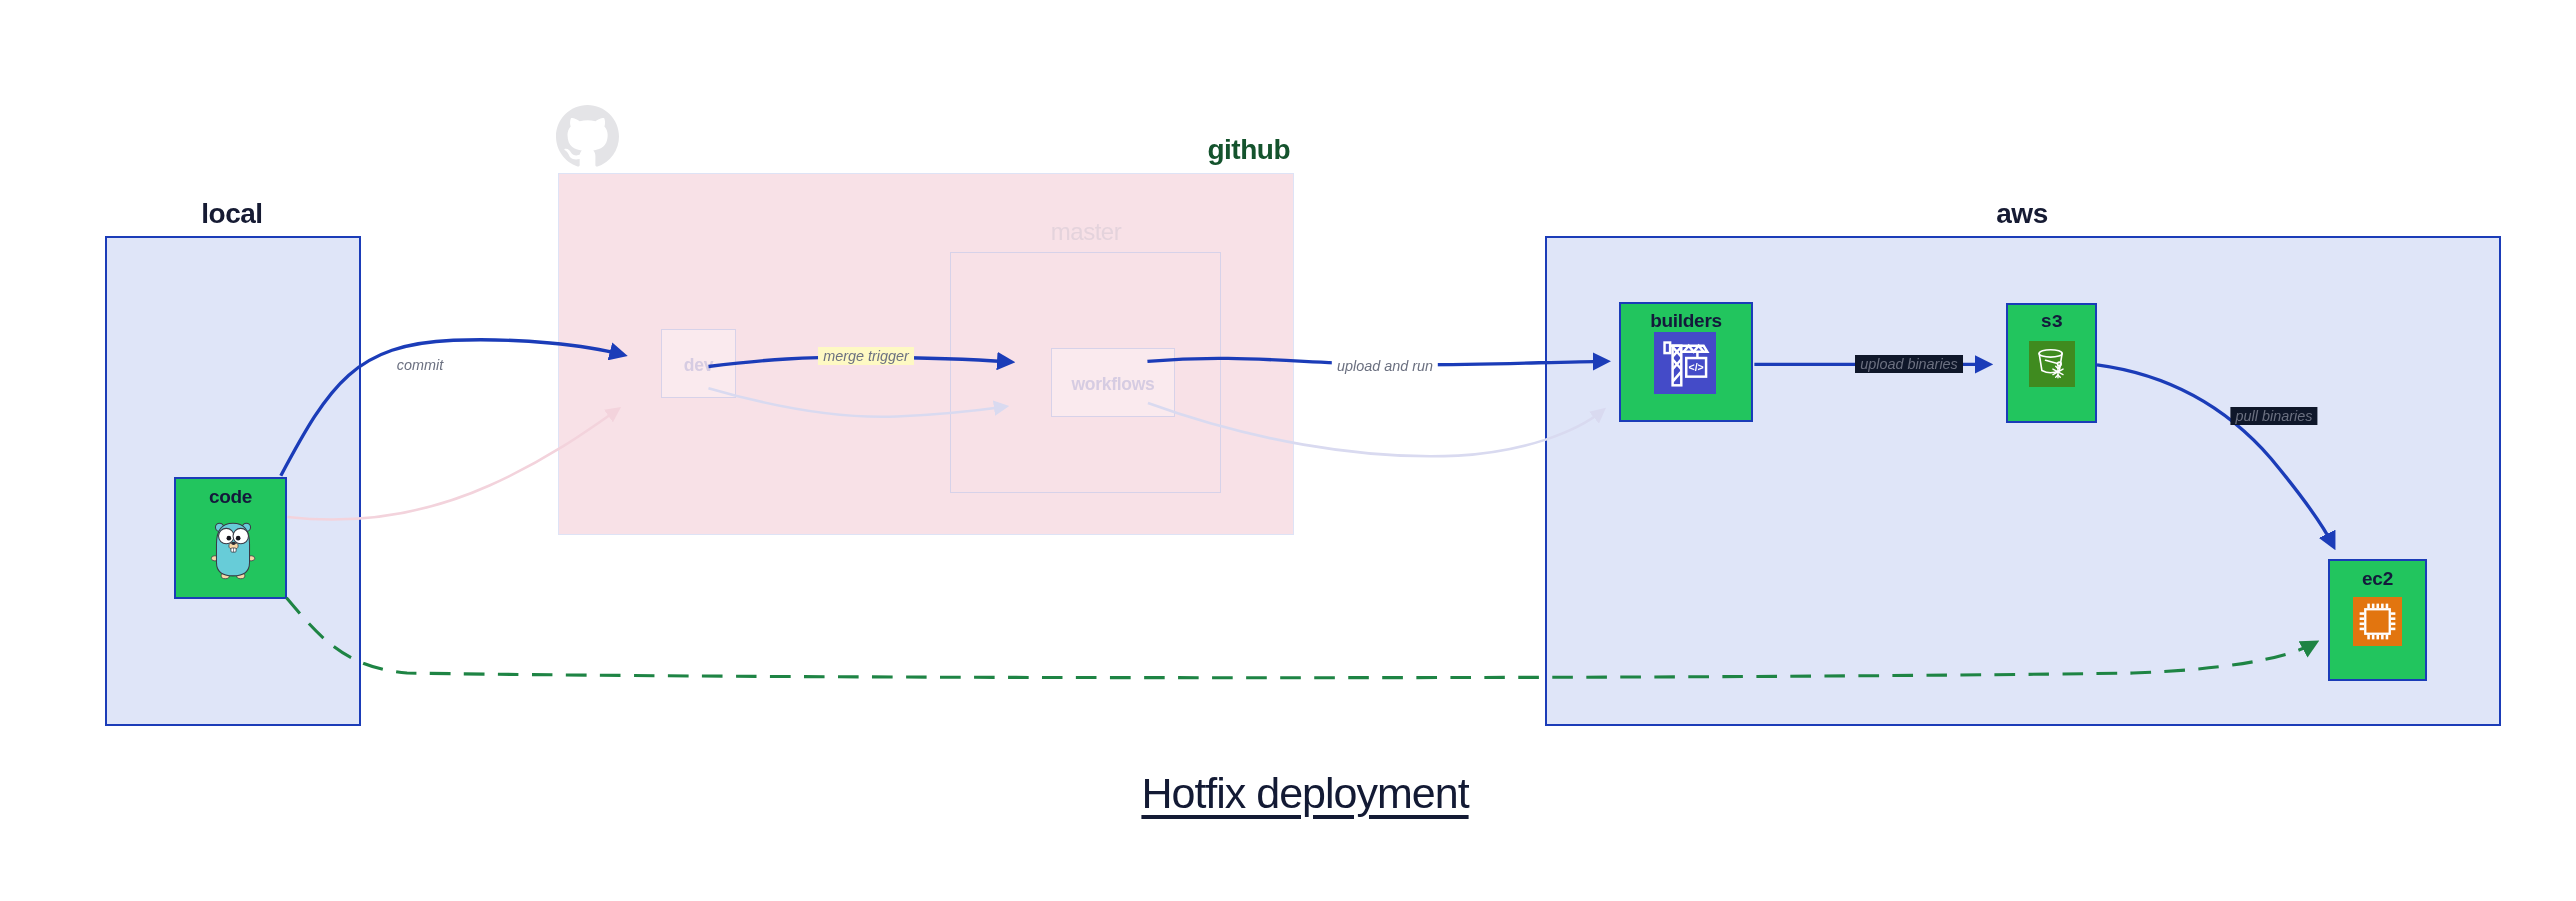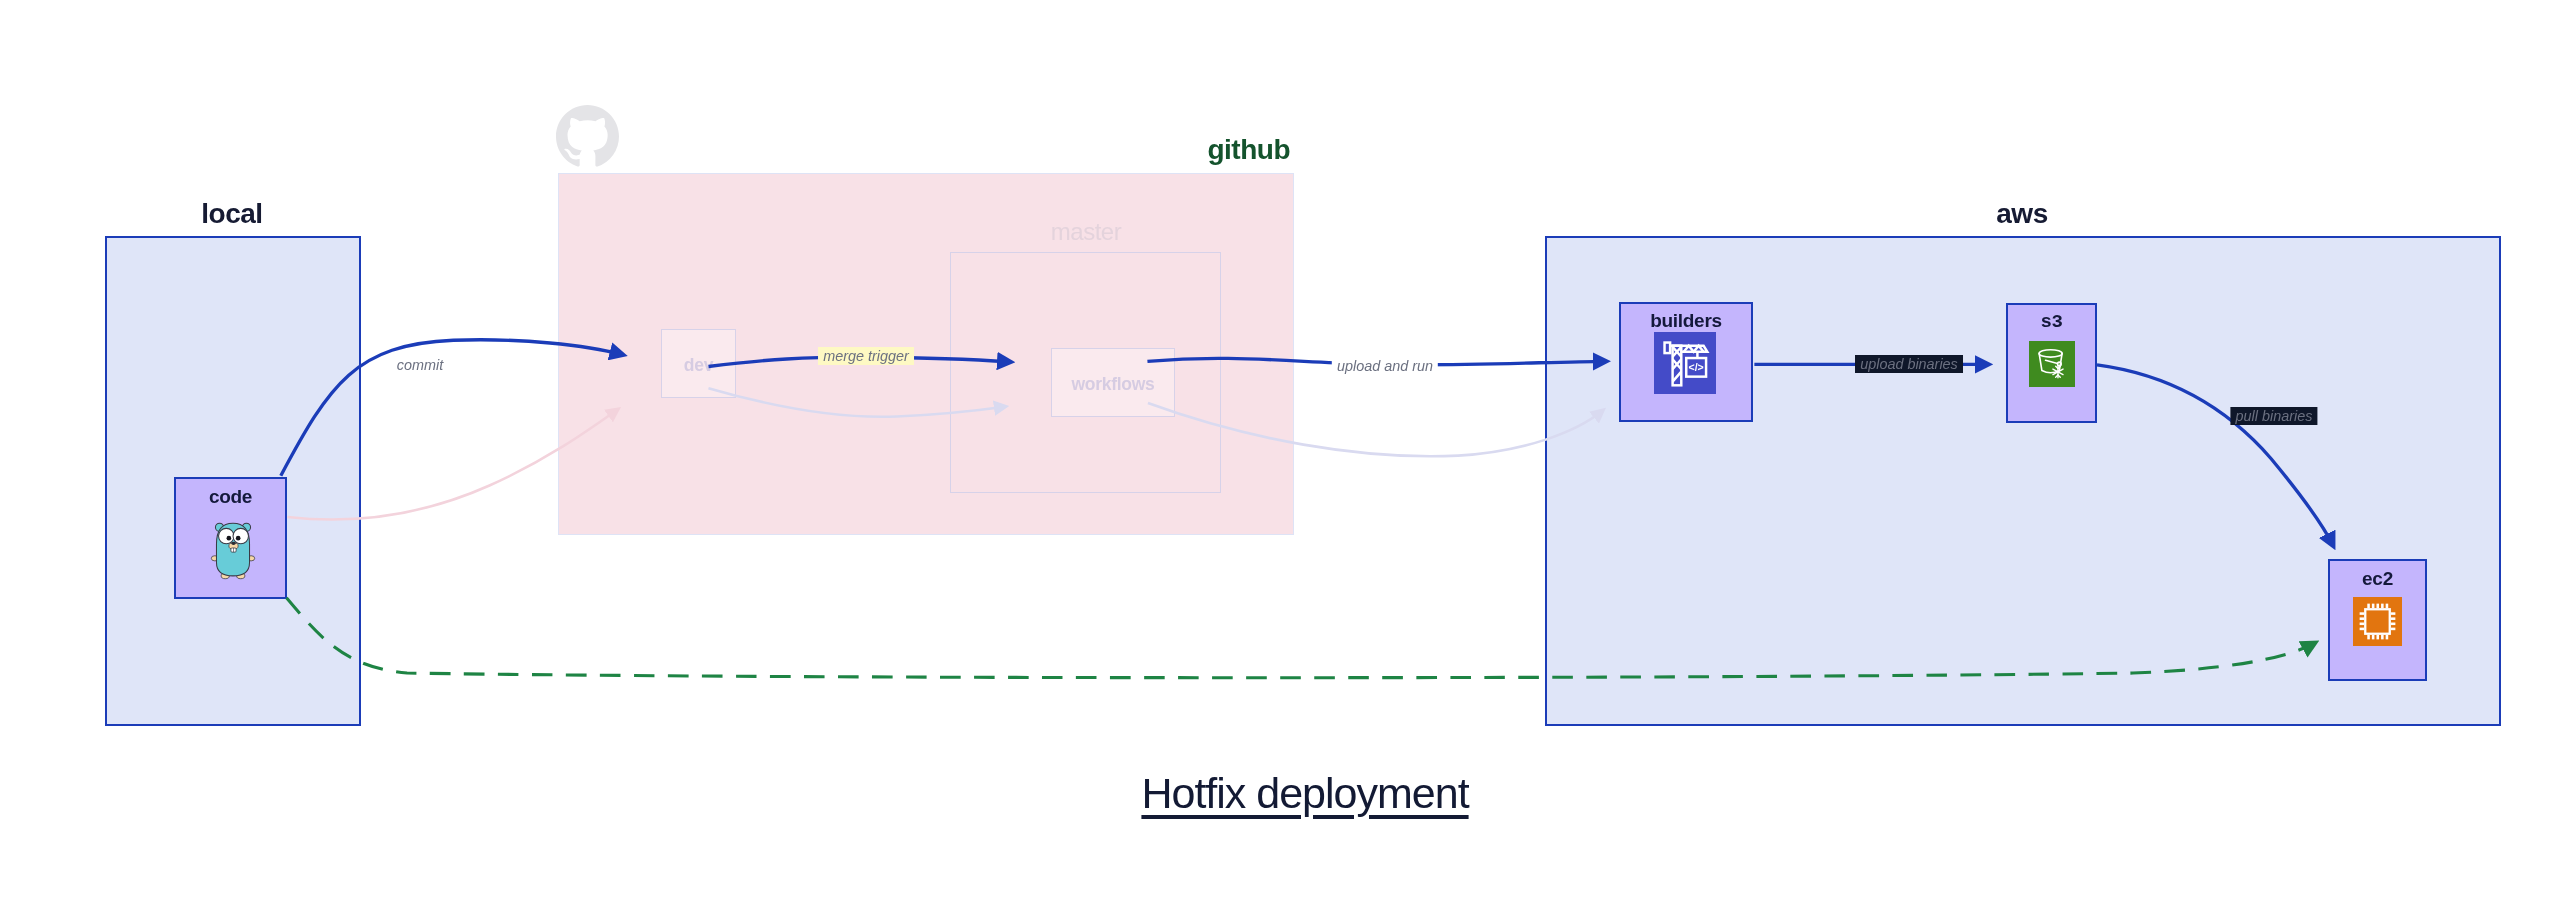--- a/index.html
+++ b/index.html
@@ -36,21 +36,21 @@
     font-size:28px;font-weight:600;color:#14532d;
     letter-spacing:-0.5px;white-space:nowrap;
   }
   .container-label-faded-pink{
     font-size:24px;font-weight:500;color:#e4d3dc;
     letter-spacing:-0.5px;white-space:nowrap;
     transform:translateX(-50%);
   }
   
   .node{
-    background:#c4b5fd;
+    background:#22c55e;
     border:2.6px solid #1b3cb8;
     box-sizing:border-box;
   }
   .node-faded{
     background:rgba(255,255,255,0.30);
     border:1.5px solid #d7d2e9;
     box-sizing:border-box;
     margin-left:28px;
   }
   .node-label{

